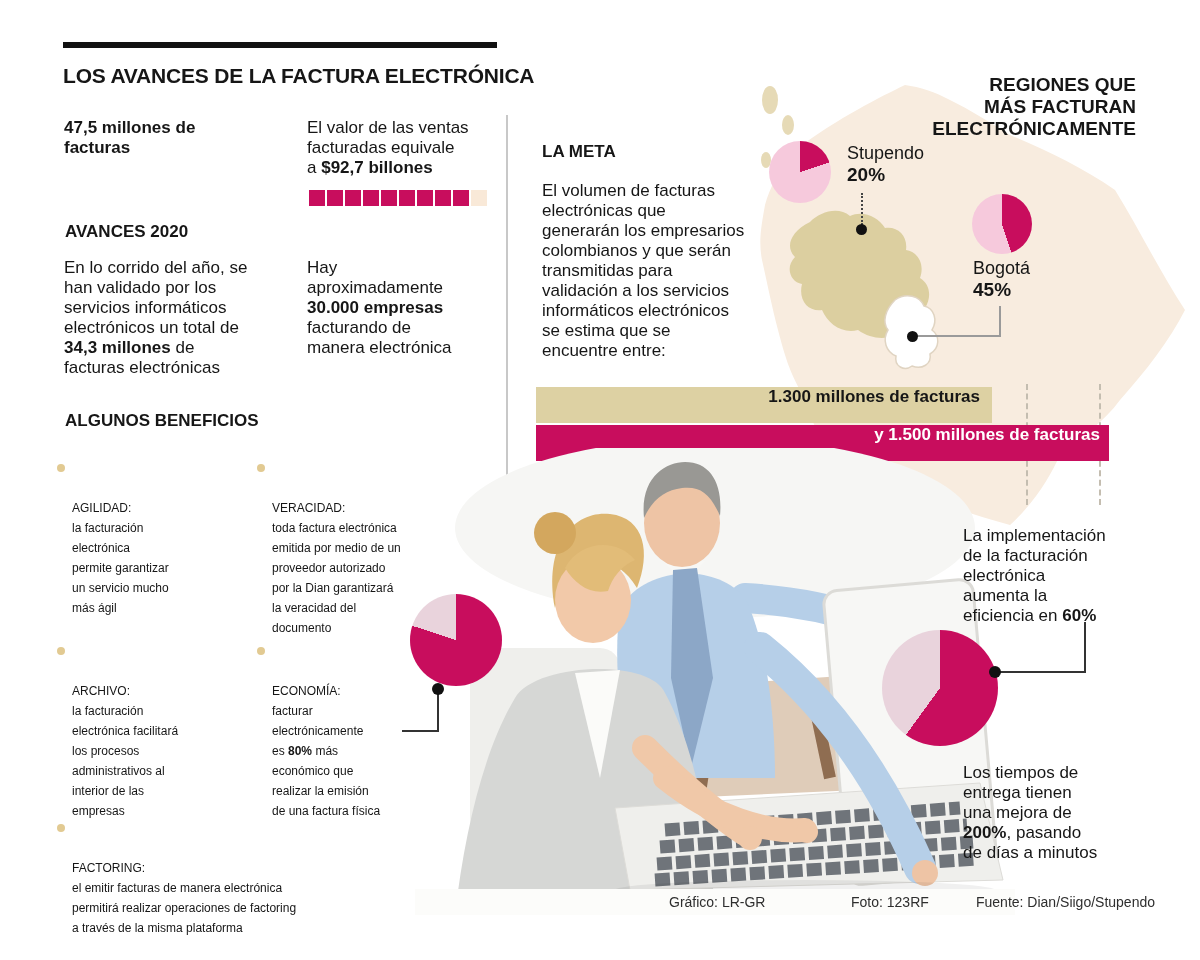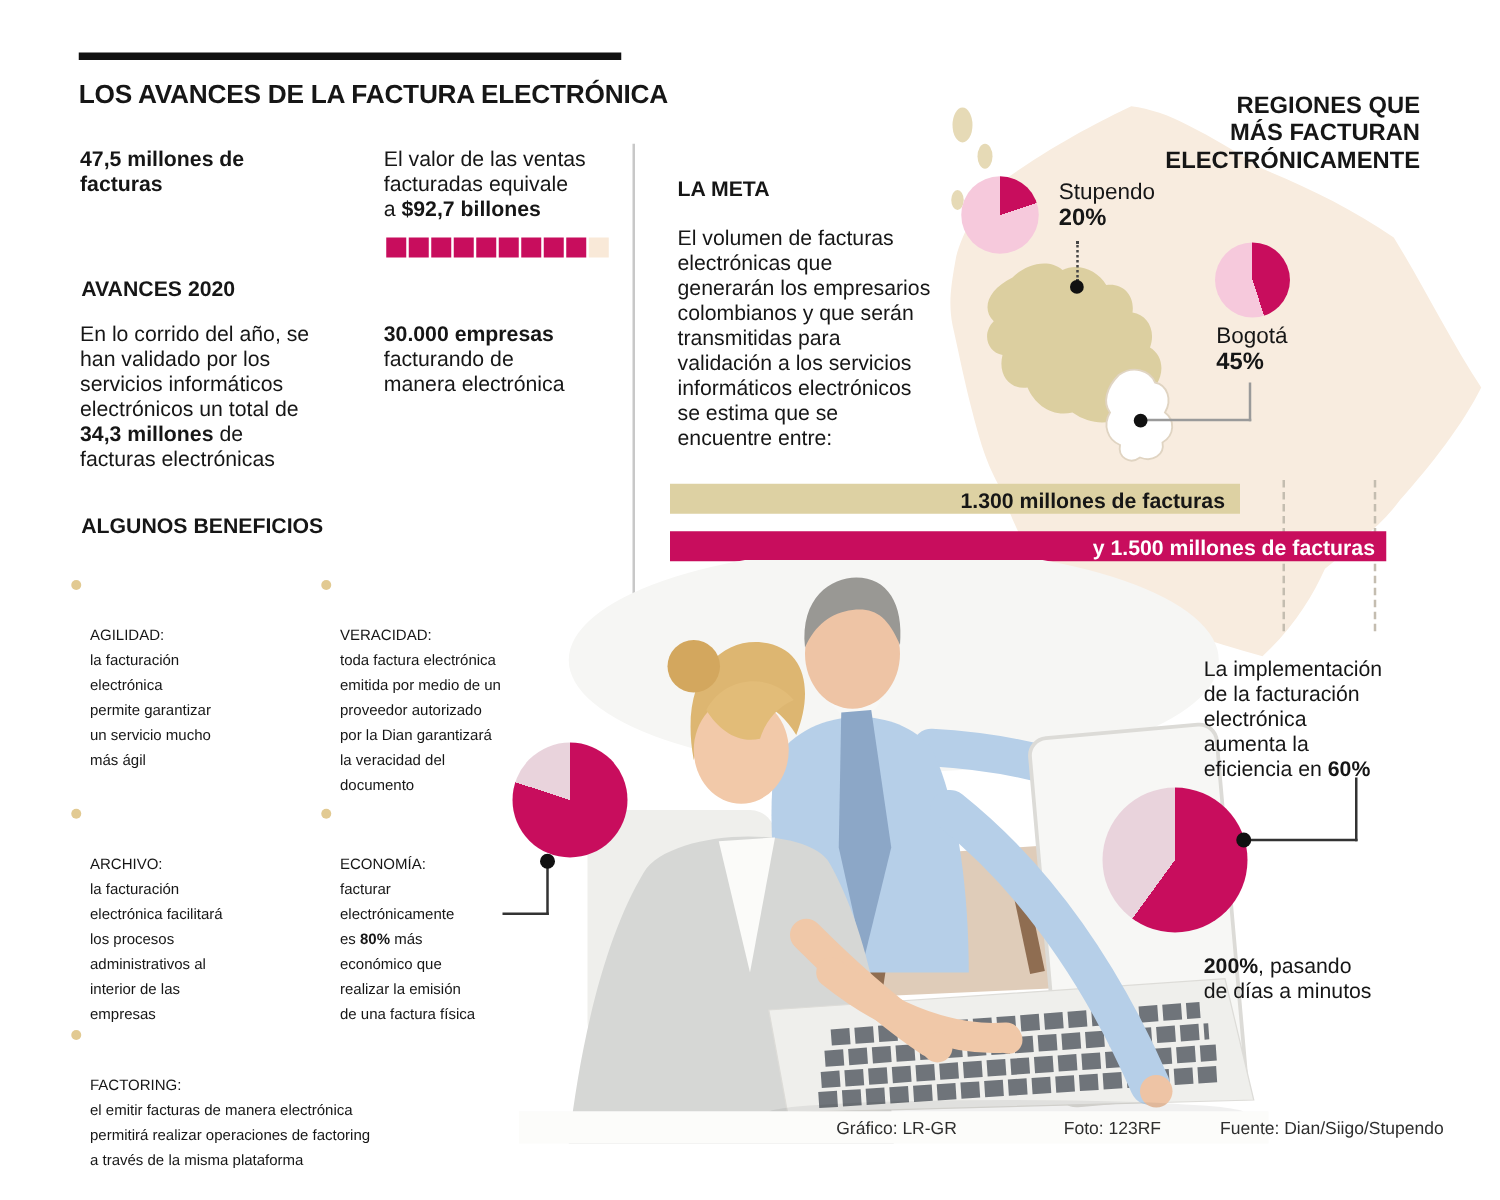--- a/index.html
+++ b/index.html
@@ -17,21 +17,21 @@
 
   .rule{background:#111;height:6px}
   .divider{width:2px;background:var(--divider);opacity:.75}
 
   .benefit{font-size:12px;line-height:20px}
   .benefit .dot{position:absolute;left:-15px;top:6px;width:8px;height:8px;border-radius:50%;background:var(--bullet-gold)}
 
   .squares{display:flex;gap:2px}
   .sq{width:16px;height:16px}
 
-  .bar{height:24px;display:flex;align-items:flex-end;justify-content:flex-end;
+  .bar{height:36px;display:flex;align-items:flex-start;justify-content:flex-end;
        font-weight:bold;font-size:17px}
   .bar1{width:444px;background:var(--tan);color:#161616;padding-right:12px}
   .bar2{width:564px;background:var(--magenta);color:#fff;padding-right:9px}
 
   .pie{border-radius:50%}
   .map-dot{background:#111;border-radius:50%}
   .conn{background:#333}
   .conn-gray{background:#9a9a9a}
   .dashv{border-left:2px dashed var(--dash);width:0}
   .dotv{border-left:2px dotted #444;width:0}
@@ -66,21 +66,23 @@
     <div class="sq" style="background: rgb(249, 233, 216);"></div>
   </div>
 
 <div class="abs sect" style="left:65px;top:222px">AVANCES 2020</div>
 <div class="abs b17 pre" style="left:64px;top:258px;width:250px"><span>En lo corrido del año, se
 han validado por los
 servicios informáticos
 electrónicos un total de
 </span><b>34,3 millones</b><span> de
 facturas electrónicas</span></div>
-<div class="abs b17 pre" style="left:307px;top:258px;width:205px"><b>30.000 empresas</b><span>
+<div class="abs b17 pre" style="left:307px;top:258px;width:205px"><span>Hay
+aproximadamente
+</span><b>30.000 empresas</b><span>
 facturando de
 manera electrónica</span></div>
 
 <div class="abs sect" style="left:65px;top:411px">ALGUNOS BENEFICIOS</div>
 
 <div class="abs benefit pre" style="left:72px;top:458px;width:200px">
   <div class="dot"></div>
   <span>AGILIDAD:</span>
   <span>la facturación
 electrónica
@@ -230,18 +232,21 @@
 de la facturación
 electrónica
 aumenta la
 eficiencia en </span><b>60%</b></div>
 
 <div class="abs pie" style="left: 882px; top: 630px; width: 116px; height: 116px; background: conic-gradient(rgb(200, 13, 93) 216deg, rgb(233, 211, 220) 0deg);"></div>
 <div class="abs conn" style="left:1000px;top:671px;width:86px;height:2px"></div>
 <div class="abs conn" style="left:1084px;top:622px;width:2px;height:51px"></div>
 <div class="abs map-dot" style="left:989px;top:666px;width:12px;height:12px"></div>
 
-<div class="abs b17 pre" style="left:963px;top:763px;width:230px"><b>200%</b><span>, pasando
+<div class="abs b17 pre" style="left:963px;top:763px;width:230px"><span>Los tiempos de
+entrega tienen
+una mejora de
+</span><b>200%</b><span>, pasando
 de días a minutos</span></div>
 
 <div class="abs credit" style="left:669px;top:894px">Gráfico: LR-GR</div>
 <div class="abs credit" style="left:851px;top:894px">Foto: 123RF</div>
 <div class="abs credit" style="left:976px;top:894px">Fuente: Dian/Siigo/Stupendo</div>
 
 </body></html>

